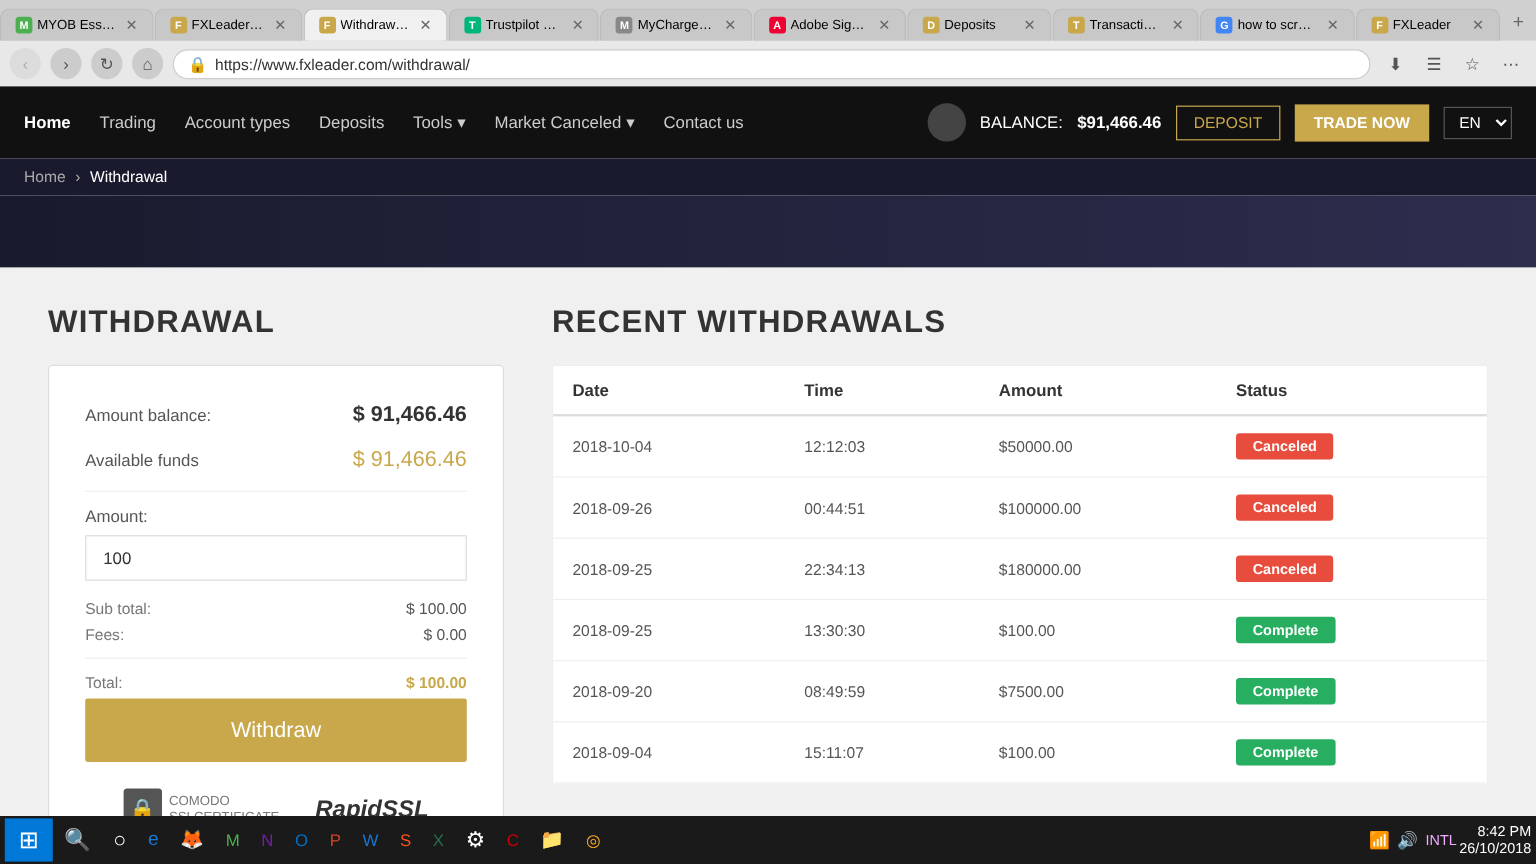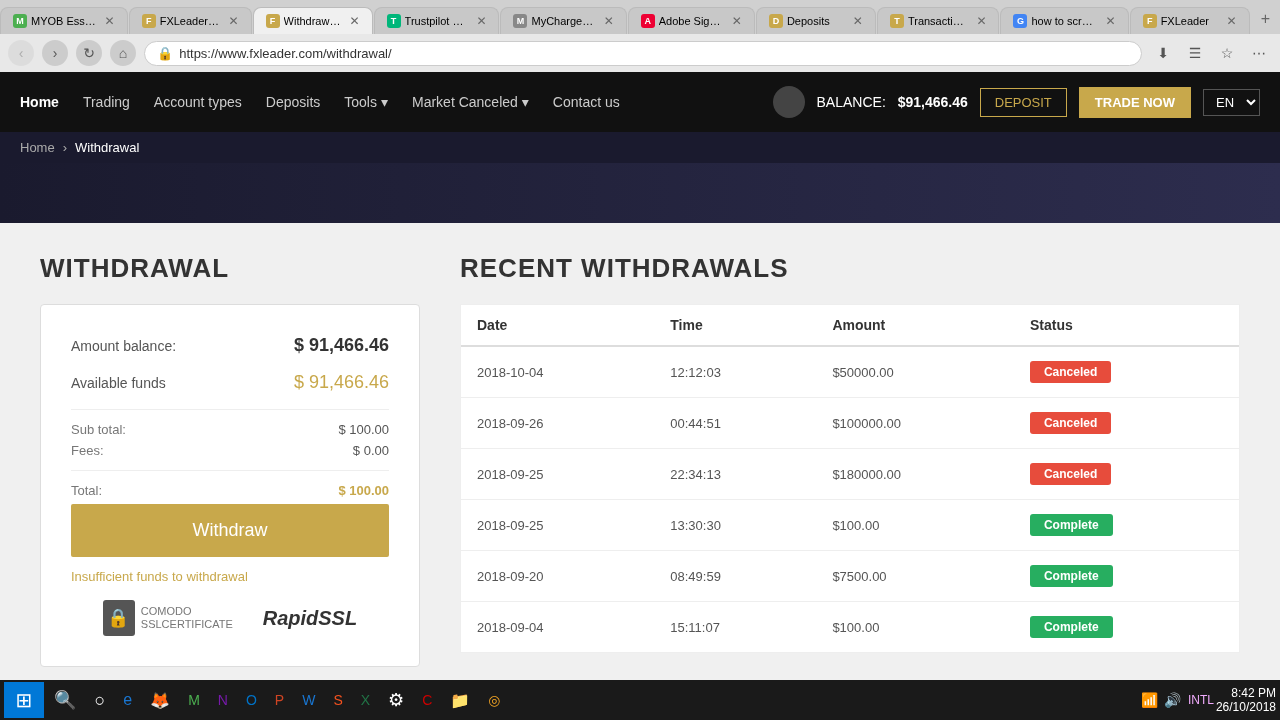--- a/index.html
+++ b/index.html
@@ -220,37 +220,40 @@
     <div class="form-card">
       <div class="form-row">
         <span class="form-label">Amount balance:</span>
         <span class="form-value">$ 91,466.46</span>
       </div>
       <div class="form-row">
         <span class="form-label">Available funds</span>
         <span class="form-value-gold">$ 91,466.46</span>
       </div>
       <hr class="divider">
+      <div>
+        <div class="amount-label">Amount:</div>
+        <input type="text" class="amount-input" value="100" style="">
+      </div>
       <div class="calc-section">
         <div class="calc-row">
           <span class="calc-label">Sub total:</span>
           <span class="calc-value">$ 100.00</span>
         </div>
         <div class="calc-row">
           <span class="calc-label">Fees:</span>
           <span class="calc-value">$ 0.00</span>
         </div>
         <hr class="divider">
         <div class="calc-row">
           <span class="calc-label">Total:</span>
           <span class="calc-value-total">$ 100.00</span>
         </div>
       </div>
       <button class="withdraw-btn">Withdraw</button>
-      <div class="error-text">Insufficient funds to withdrawal</div>
       <div class="ssl-logos">
         <div class="ssl-comodo">
           <div class="comodo-icon">🔒</div>
           <div class="ssl-text">
             <div>COMODO</div>
             <div>SSLCERTIFICATE</div>
           </div>
         </div>
         <div class="rapid-ssl">RapidSSL</div>
       </div>

